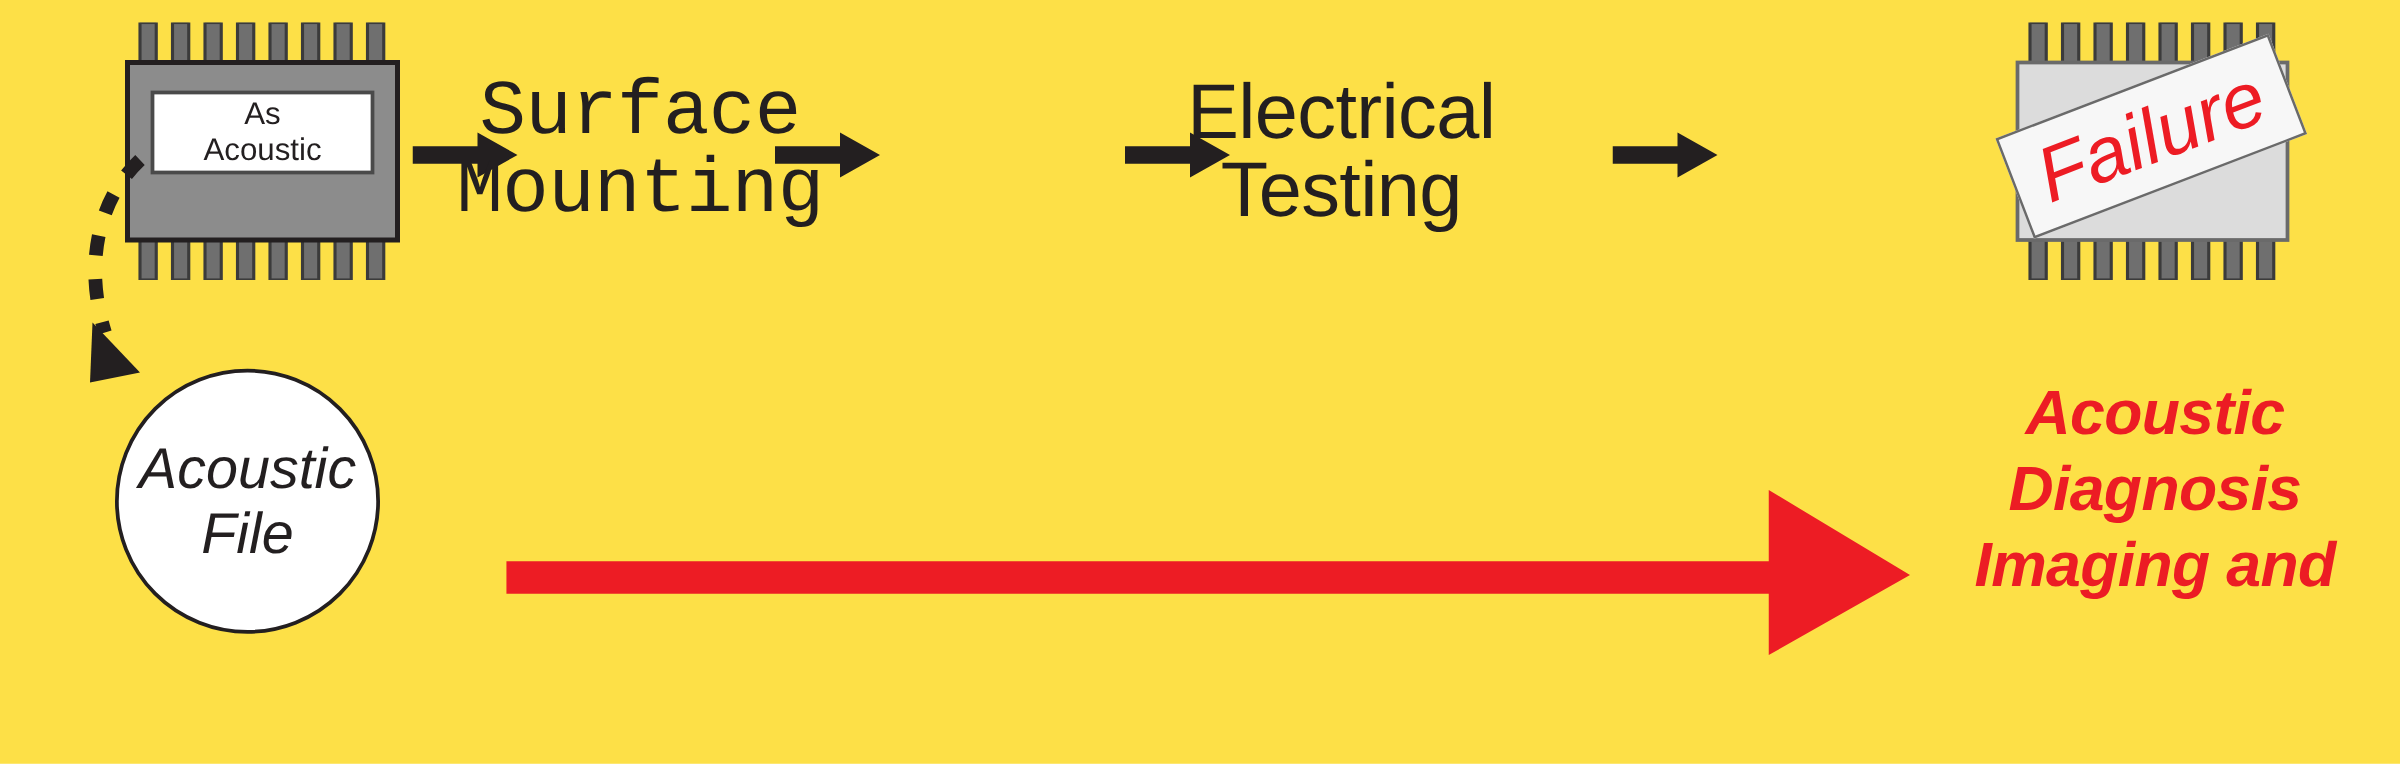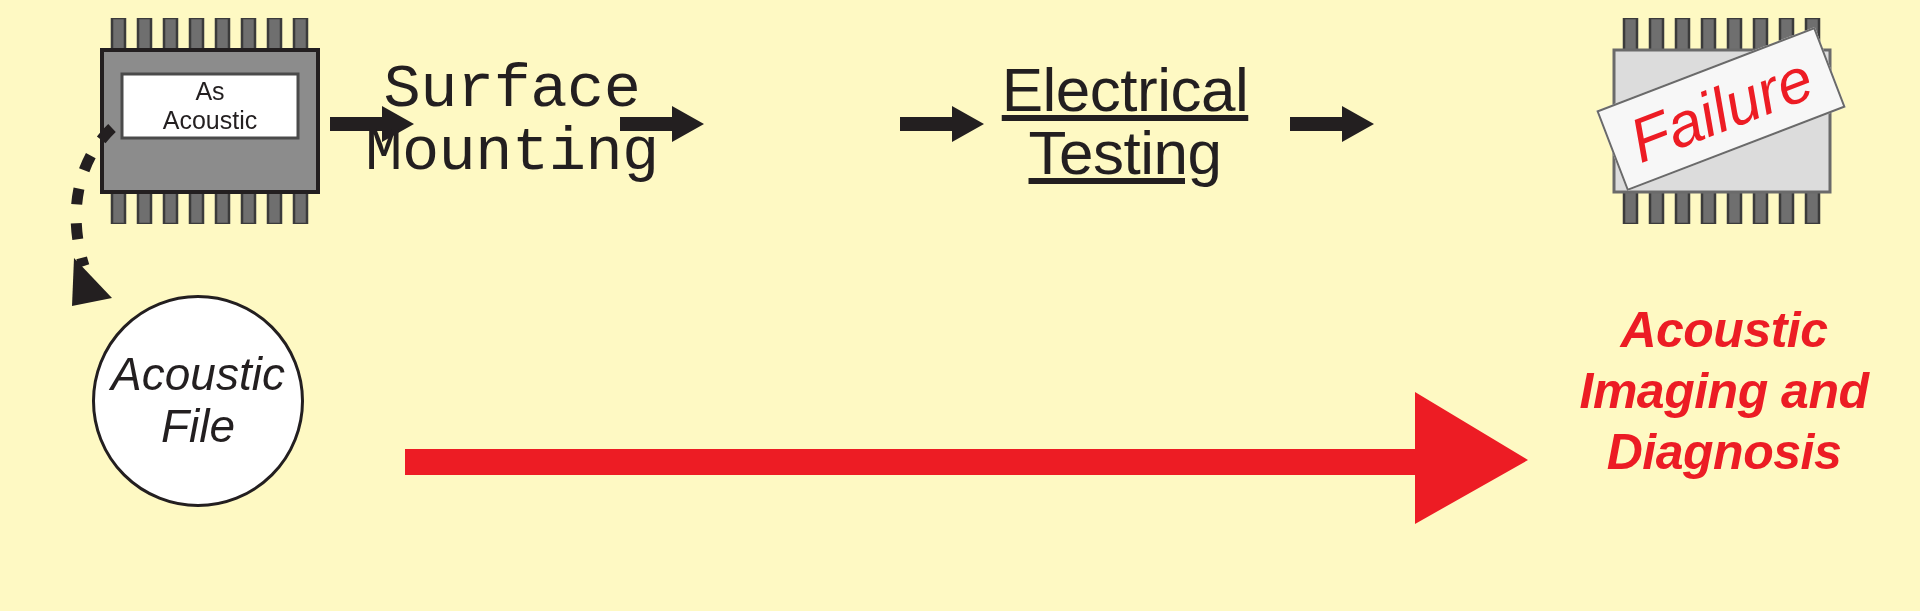--- a/index.html
+++ b/index.html
@@ -11,39 +11,39 @@
   body {
     font-family: "Liberation Sans", sans-serif;
     width: 1920px;
     height: 611px;
     overflow: hidden;
   }
   #diagram-root {
     position: relative;
     width: 1920px;
     height: 611px;
-    background: #fef9c3;
+    background: #fde047;
   }
   .abs { position: absolute; }
 
   
   .step-label {
     position: absolute;
     color: #231f20;
     font-family: "Liberation Sans", sans-serif;
     font-weight: 400;
     font-size: 62px;
     line-height: 1.02;
     text-align: center;
     white-space: pre-line;
     letter-spacing: -0.5px;
   }
   #label-surface-mounting { left: 352px;  top: 58px;  width: 320px; font-family: Liberation Mono, monospace; }
   #label-reflow           { left: 690px;  top: 86px;  width: 250px; }
-  #label-electrical-testing { left: 960px; top: 58px; width: 330px; text-decoration: underline; }
+  #label-electrical-testing { left: 908px; top: 58px; width: 330px; }
 
   
   .flow-arrow { position: absolute; }
 
   
   .chip { position: absolute; }
 
   
   #acoustic-file-node {
     position: absolute;
@@ -237,17 +237,17 @@
   </div>
 
   <div class="abs" style="left:405px; top:392px; width:1125px; height:136px;">
     <svg width="1125" height="136" viewBox="0 0 1125 136" preserveAspectRatio="none">
       <path d="M0 57 L1010 57 L1010 0 L1123 68 L1010 132 L1010 83 L0 83 Z" fill="#ed1c24"></path>
     </svg>
   </div>
 
   <div id="outcome-text">
     <span class="outcome-line">Acoustic</span>
+    <span class="outcome-line">Diagnosis</span>
     <span class="outcome-line">Imaging and</span>
-    <span class="outcome-line">Diagnosis</span>
   </div>
 
 </div>
 
 </body></html>

